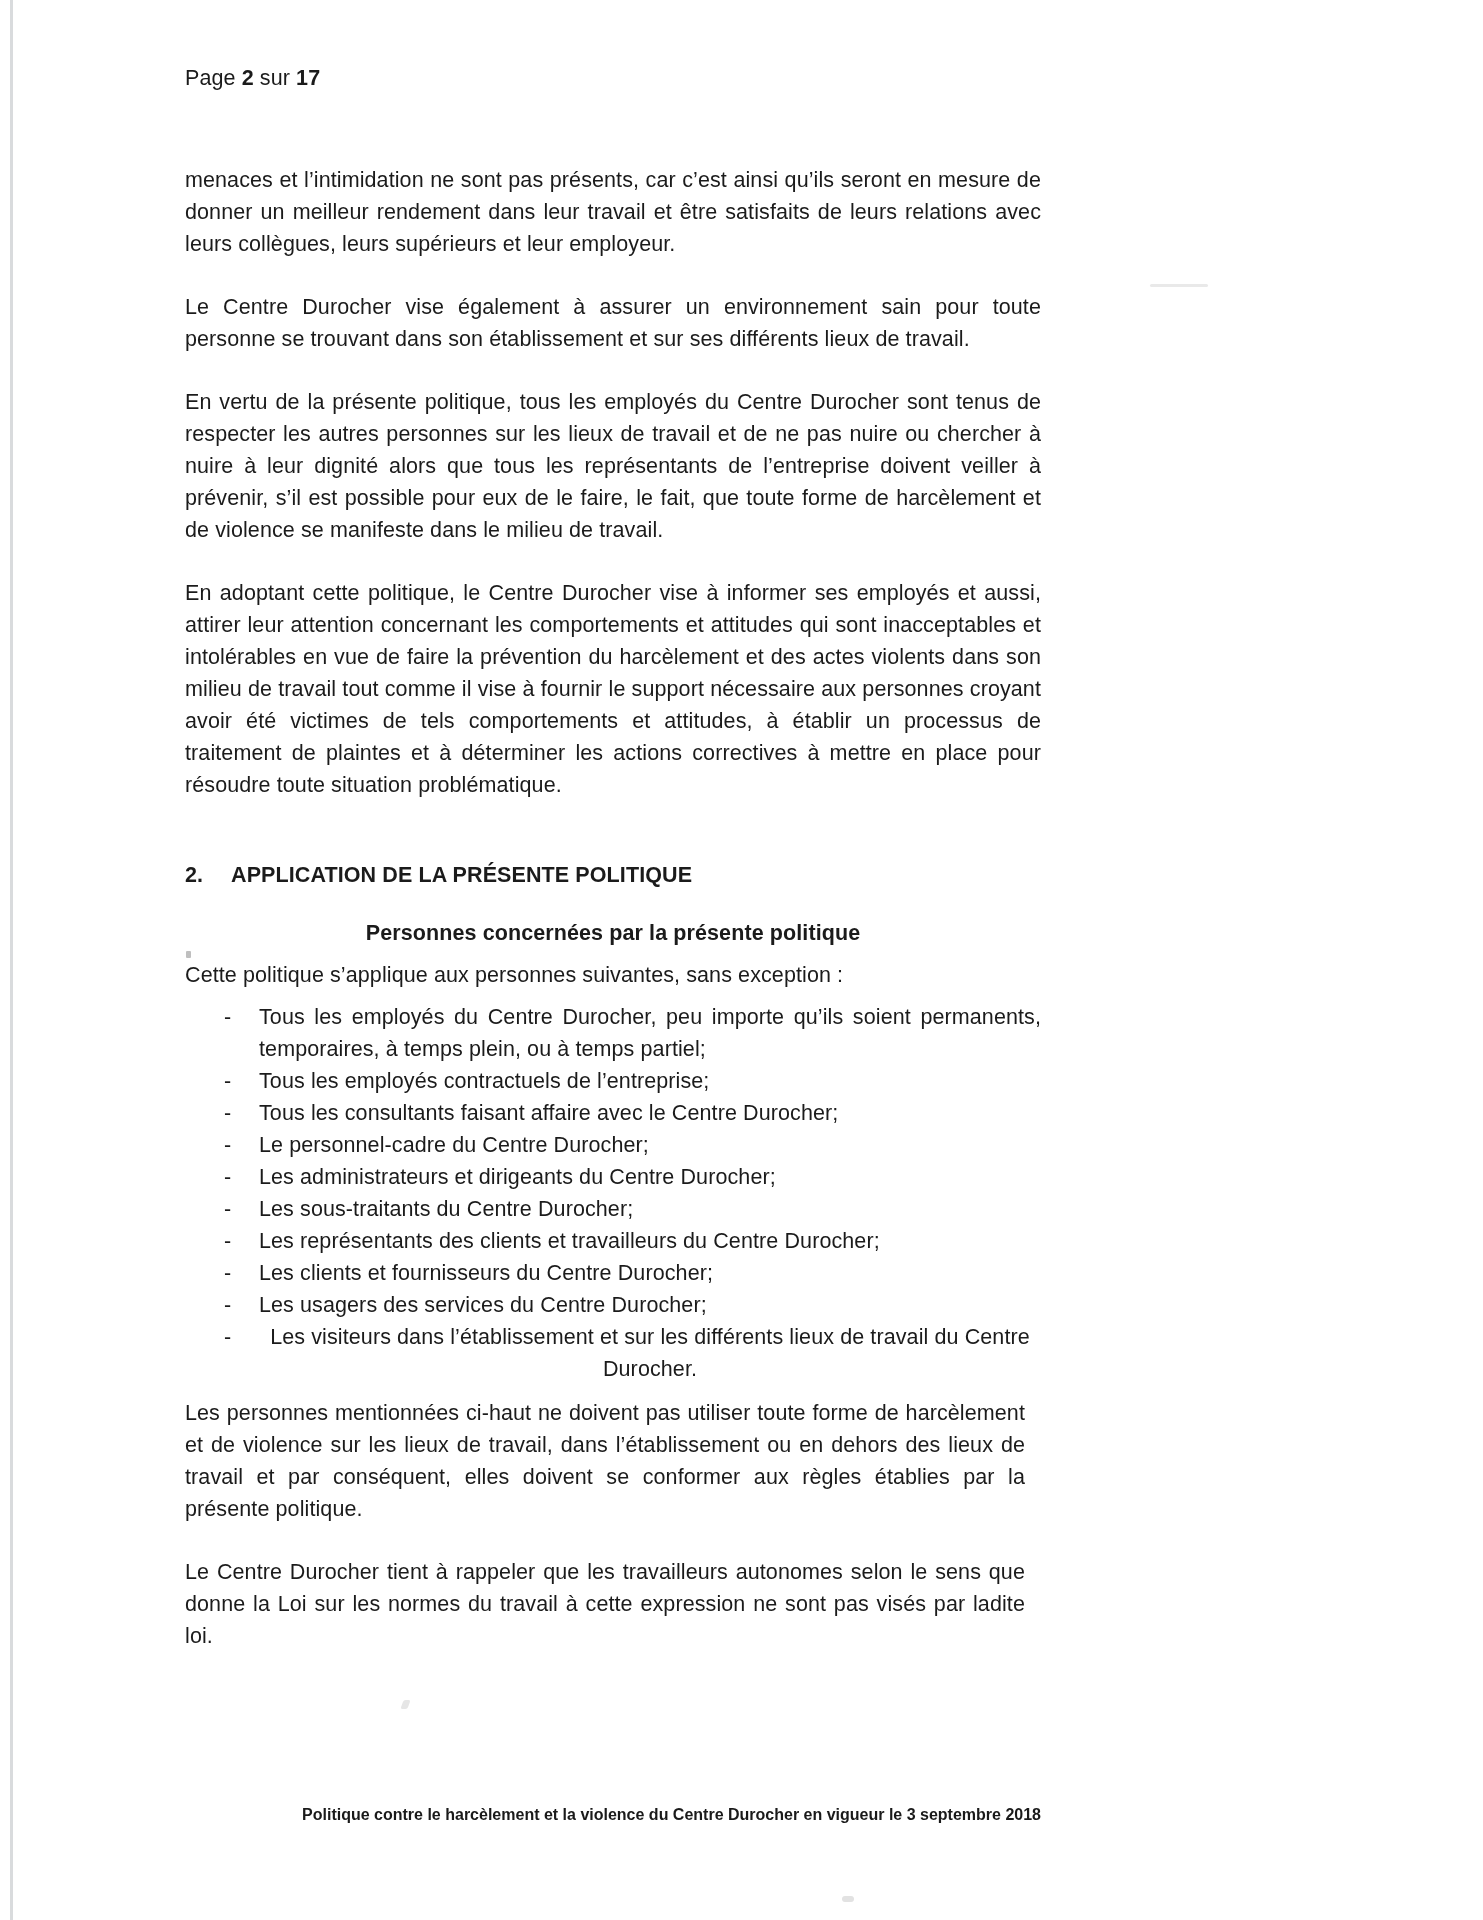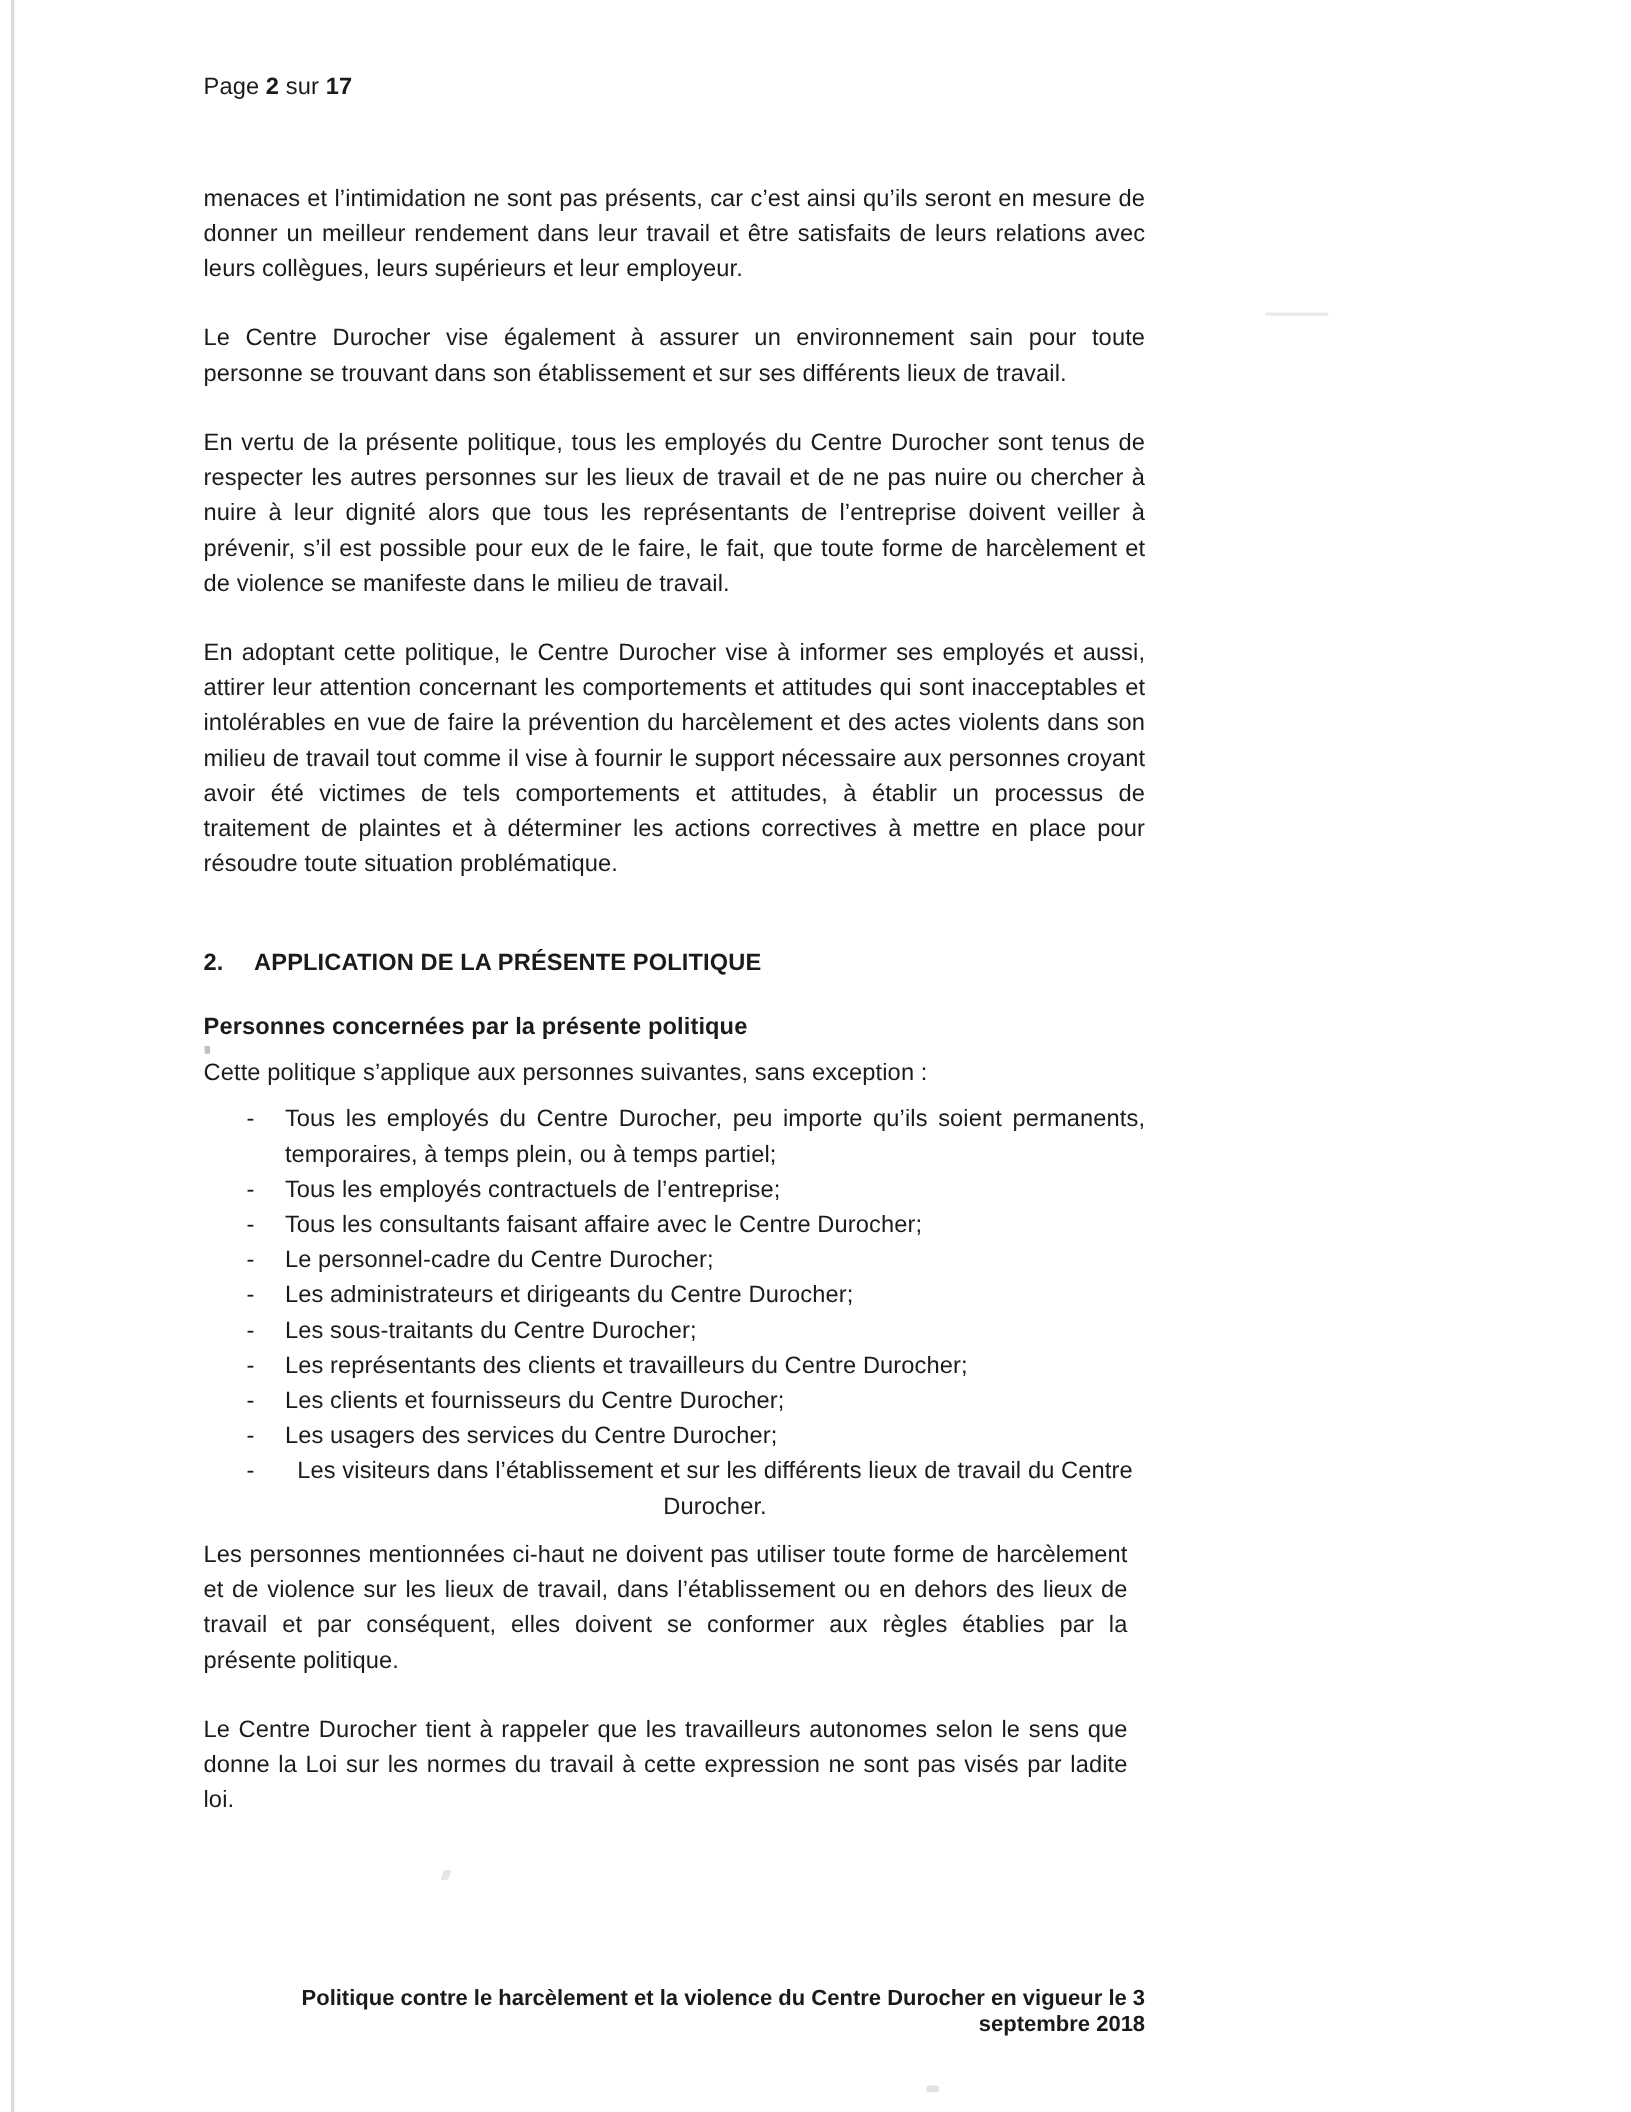--- a/index.html
+++ b/index.html
@@ -75,21 +75,21 @@
     text-align: left;
     margin: 58px 0 26px 0;
     display: flex;
   }
   .section-heading .sec-num {
     width: 46px;
     flex: 0 0 auto;
   }
   .sub-heading {
     font-weight: bold;
-    text-align: left;
+    text-align: center;
     margin: 0 0 2px 0;
   }
   .stray-mark {
     display: block;
     width: 5px;
     height: 7px;
     background: #8a8a8a;
     opacity: 0.55;
     margin: 0 0 1px 1px;
     border-radius: 1px;
@@ -119,21 +119,21 @@
   }
   p.closing-para {
     margin: 0 16px 31px 0;
   }
   .page-footer {
     position: absolute;
     left: 185px;
     top: 1806px;
     width: 856px;
     text-align: right;
-    font-size: 20px;
+    font-size: 16px;
     font-weight: bold;
     color: #1a1a1a;
     letter-spacing: 0px;
   }
 </style>
 </head>
 <body>
 
 <div class="scan-edge"></div>
 <div class="scan-streak"></div>

